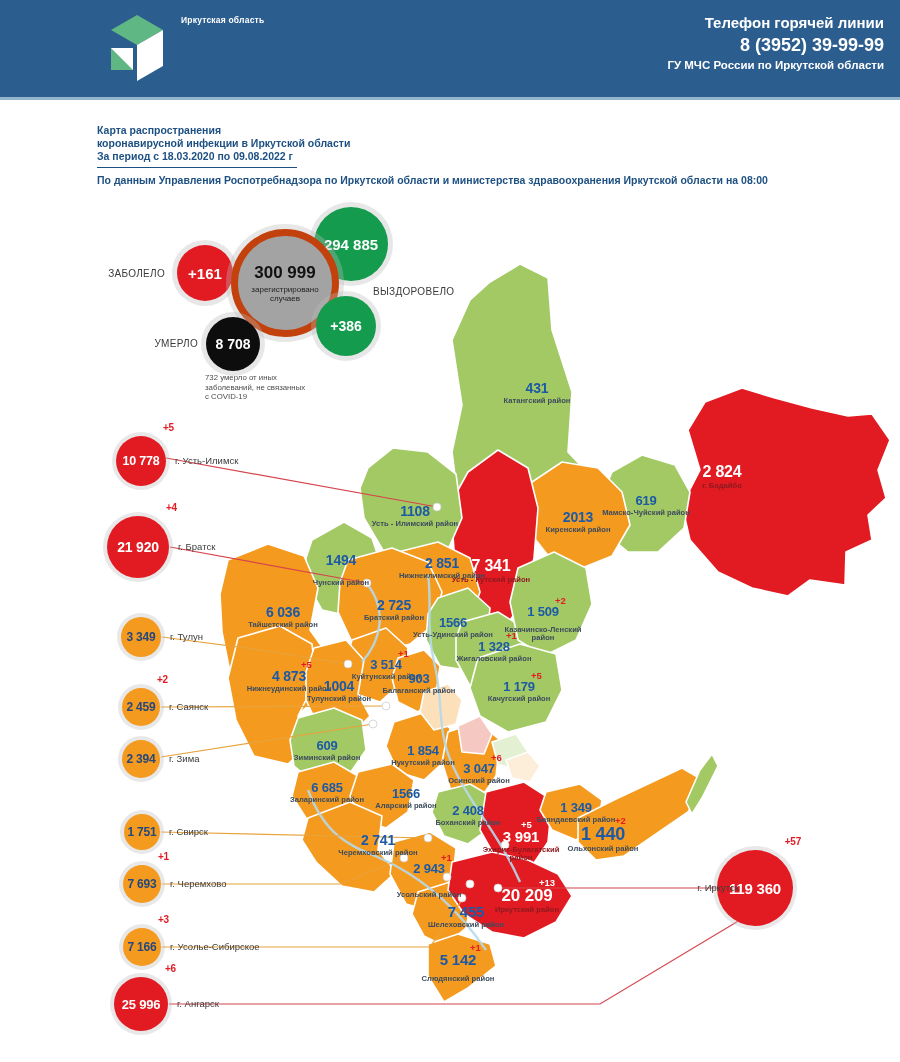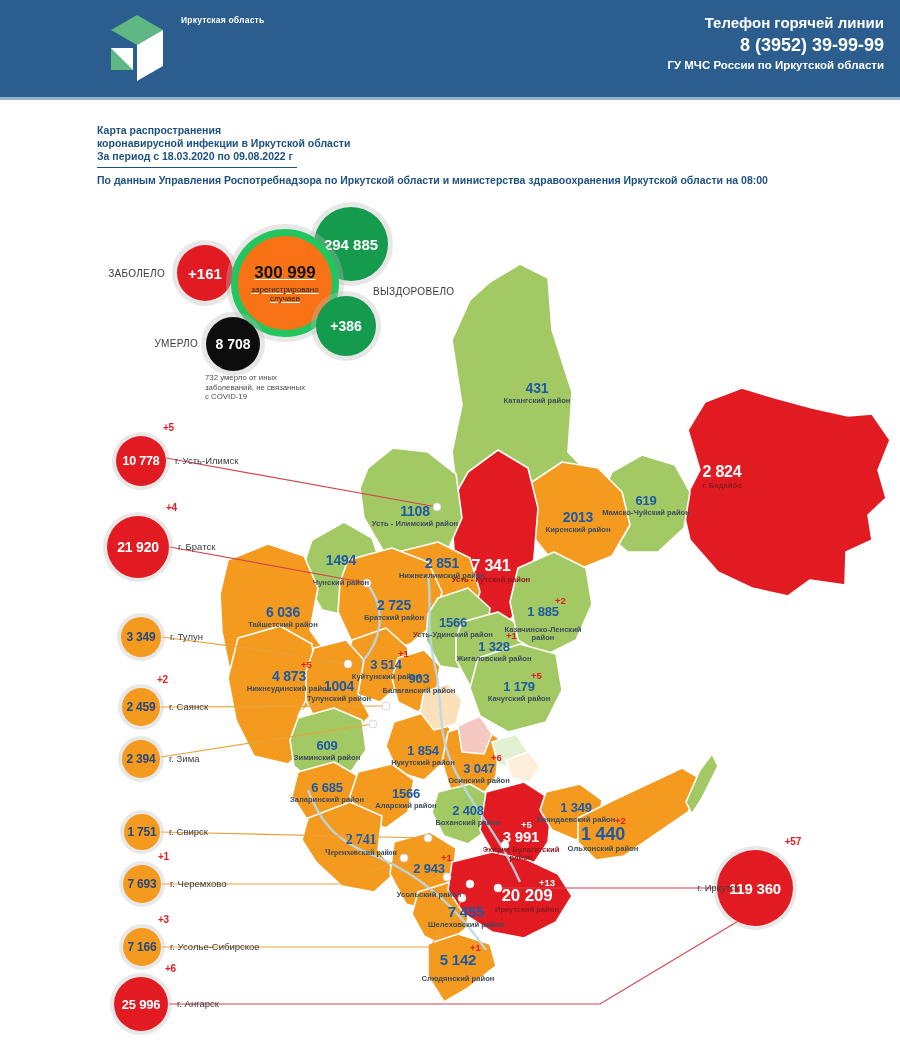--- a/index.html
+++ b/index.html
@@ -183,21 +183,21 @@
     <div class="dl" style="left: 453px; top: 615.5px;">
       <div class="val" style="font-size: 13px;">1566</div>
       <div class="nm">Усть-Удинский район</div>
     </div>
     <div class="dl" style="left: 494px; top: 639.5px;">
       <div class="val" style="font-size: 13px;">1 328</div>
       <div class="nm">Жигаловский район</div>
       <span class="dlt" style="top: -10px; left: 56px;">+1</span>
     </div>
     <div class="dl" style="left: 543px; top: 604.5px;">
-      <div class="val" style="font-size: 13px;">1 885</div>
+      <div class="val" style="font-size: 13px;">1 509</div>
       <div class="nm" style="margin-top: 8px;">Казачинско-Ленский район</div>
       <span class="dlt" style="top: -10px; left: 56px;">+2</span>
     </div>
     <div class="dl" style="left: 386px; top: 657.5px;">
       <div class="val" style="font-size: 13px;">3 514</div>
       <div class="nm">Куйтунский район</div>
       <span class="dlt" style="top: -10px; left: 56px;">+1</span>
     </div>
     <div class="dl" style="left: 419px; top: 671.5px;">
       <div class="val" style="font-size: 13px;">903</div>
@@ -249,21 +249,21 @@
     </div>
     <div class="dl" style="left: 576px; top: 800.5px;">
       <div class="val" style="font-size: 13px;">1 349</div>
       <div class="nm">Баяндаевский район</div>
     </div>
     <div class="dl" style="left: 603px; top: 824.5px;">
       <div class="val" style="font-size: 18px;">1 440</div>
       <div class="nm">Ольхонский район</div>
       <span class="dlt" style="top: -10px; left: 56px;">+2</span>
     </div>
-    <div class="dl" style="left: 361px; top: 833px; font-family: Liberation Serif, serif;">
+    <div class="dl" style="left: 378px; top: 833px;">
       <div class="val" style="font-size: 14px;">2 741</div>
       <div class="nm">Черемховский район</div>
     </div>
     <div class="dl" style="left: 429px; top: 861.5px;">
       <div class="val" style="font-size: 13px;">2 943</div>
       <div class="nm" style="margin-top: 16px;">Усольский район</div>
       <span class="dlt" style="top: -10px; left: 56px;">+1</span>
     </div>
     <div class="dl" style="left: 466px; top: 903.5px;">
       <div class="val" style="font-size: 15px;">7 455</div>
@@ -329,21 +329,21 @@
     <div class="clab" style="top: 882px; right: 191px; text-align: right;">г. Иркутск</div>
   </div>
 
 <div class="lblS" style="right:735px;top:268px;">ЗАБОЛЕЛО</div>
 <div class="bub" style="left:177px;top:245px;width:56px;height:56px;background:#e21b23;font-size:15px;">
   <span>+161</span>
 </div>
 <div class="bub" style="left:314px;top:207px;width:74px;height:74px;background:#149b4d;font-size:15px;">
   <span>294 885</span>
 </div>
-<div class="bub" style="left:231px;top:229px;width:94px;height:94px;background:#f97316;border:7px solid #22c55e;box-sizing:content-box;text-decoration:underline;">
+<div class="bub" style="left:231px;top:229px;width:94px;height:94px;background:#a3a3a3;border:7px solid #c2410c;box-sizing:content-box;">
   <span style="color:#111;font-size:17px;">300 999</span>
   <span style="color:#222;font-size:8px;font-weight:400;margin-top:2px;">зарегистрировано</span>
   <span style="color:#222;font-size:8px;font-weight:400;">случаев</span>
 </div>
 <div class="lblS" style="left:373px;top:286px;">ВЫЗДОРОВЕЛО</div>
 <div class="bub" style="left:316px;top:296px;width:60px;height:60px;background:#149b4d;font-size:14px;">
   <span>+386</span>
 </div>
 <div class="lblS" style="right:702px;top:338px;">УМЕРЛО</div>
 <div class="bub" style="left:206px;top:317px;width:54px;height:54px;background:#0d0d0d;font-size:14px;">

